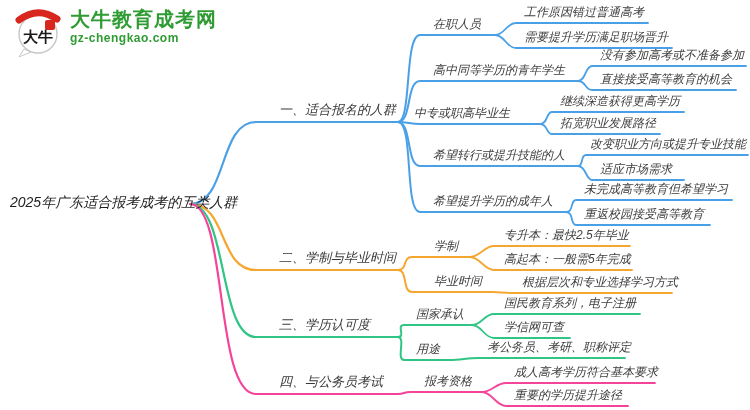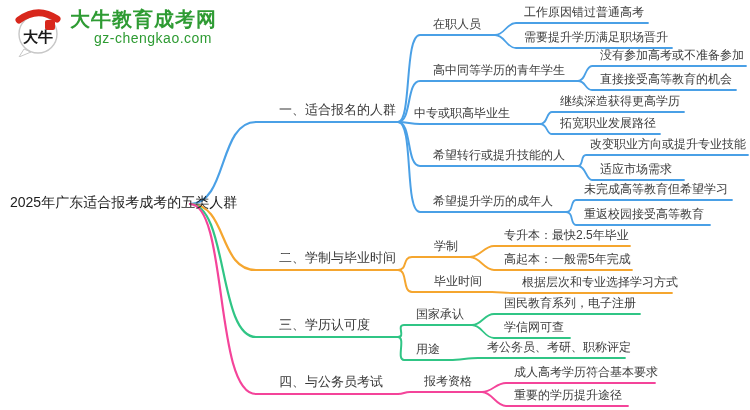--- a/index.html
+++ b/index.html
@@ -5,30 +5,30 @@
   html,body{margin:0;padding:0;}
   body{
     width:750px;height:410px;position:relative;overflow:hidden;
     background:#ffffff;
     font-family:"Liberation Sans","DejaVu Sans",sans-serif;
   }
   #stage{position:absolute;left:0;top:0;width:750px;height:410px;}
   #wires{position:absolute;left:0;top:0;z-index:1;}
   .node{
     position:absolute;z-index:2;white-space:nowrap;
-    font-size:12px;line-height:14px;color:#3d3d3d;
+    font-size:12px;line-height:14px;color:#3d3d3d;font-style:italic;
   }
   .branch-label{font-size:13px;color:#383838;}
   .root-label{font-size:14px;font-weight:500;color:#1d1d1d;}
   
   .logo{position:absolute;left:13px;top:7px;display:flex;z-index:3;}
   .logo-icon{width:50px;height:50px;position:relative;flex:0 0 auto;}
   .logo-text{margin-left:7px;}
   .logo-title{font-size:20px;font-weight:bold;letter-spacing:1px;line-height:24px;}
-  .logo-domain{font-size:14px;font-weight:normal;letter-spacing:.5px;line-height:15px;margin-left:24px;}
+  .logo-domain{font-size:12px;font-weight:bold;letter-spacing:.5px;line-height:15px;}
 </style>
 </head>
 <body>
 
 <div id="stage">
 
   <svg id="wires" width="750" height="410" viewBox="0 0 750 410">
 
     <g fill="none" stroke-linecap="round" stroke="#4aa0e6">
       <path stroke-width="2.2" d="M190,204 C228,204 218,122 256,122 L398,122"></path>

